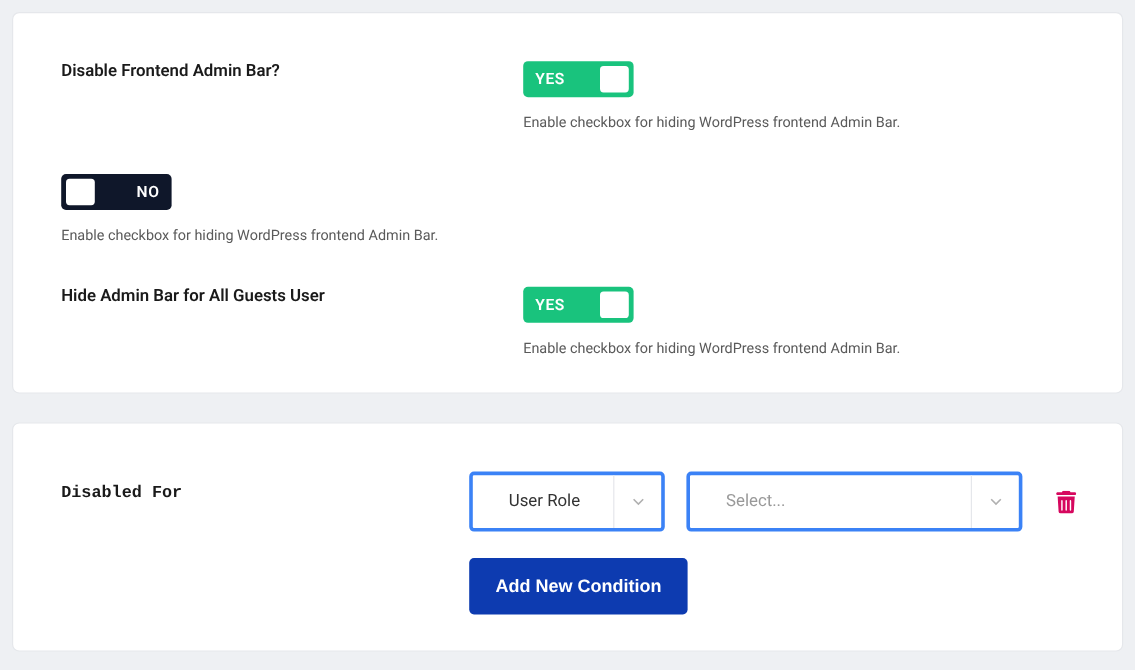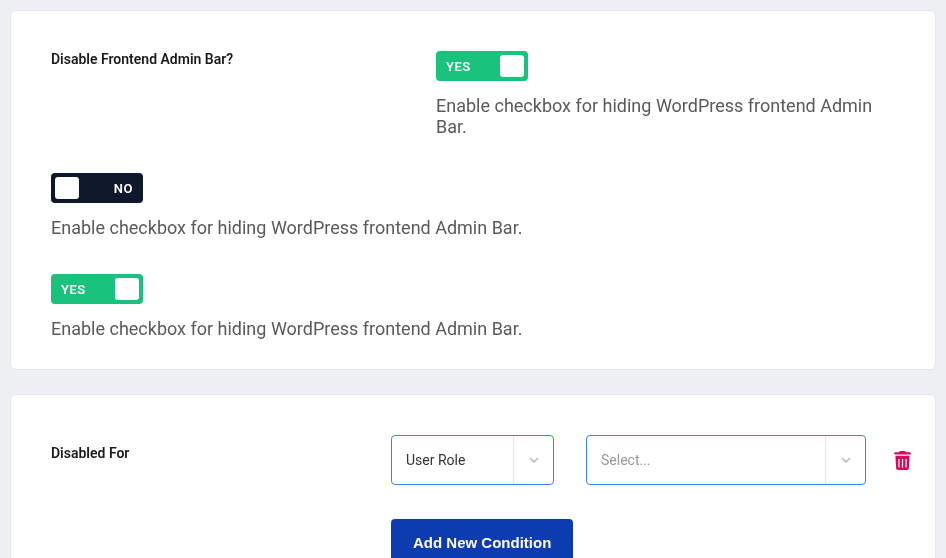--- a/index.html
+++ b/index.html
@@ -75,56 +75,57 @@
       right: 4px;
     }
     .toggle.off .toggle-knob {
       left: 4px;
     }
     .toggle-text {
       letter-spacing: 0.5px;
     }
     .helper-text {
       margin-top: 14px;
-      font-size: 18px;
+      font-size: 12px;
       color: #5a5a5a;
     }
     .condition-row {
       display: flex;
       align-items: flex-start;
     }
     .condition-label-col {
       width: 340px;
       flex-shrink: 0;
       padding-top: 10px;
+      font-family: Liberation Mono, monospace;
     }
     .condition-controls {
       flex: 1;
     }
     .selects-row {
       display: flex;
       align-items: center;
       gap: 18px;
       margin-bottom: 22px;
     }
     .select-box {
       display: flex;
       align-items: center;
-      border: 1px solid #3b82f6;
+      border: 3px solid #3b82f6;
       border-radius: 4px;
       height: 50px;
       background: #fff;
       cursor: pointer;
+      padding-left: 16px;
     }
     .select-box.sb1 {
       width: 163px;
     }
     .select-box.sb2 {
       width: 280px;
-      margin-left: 14px;
     }
     .select-value {
       flex: 1;
       padding: 0 14px;
       font-size: 14px;
       color: #333;
     }
     .select-value.placeholder {
       color: #999;
     }
@@ -157,21 +158,20 @@
     }
     .add-btn {
       background: #0d3bb0;
       color: #fff;
       border: none;
       border-radius: 4px;
       padding: 15px 22px;
       font-size: 15px;
       font-weight: 600;
       cursor: pointer;
-      margin-top: 12px;
     }
   </style>
 </head>
 <body>
 
 <div class="panel">
   <div class="panel-inner">
 
     <div class="setting-row">
       <div class="label-col">
@@ -190,20 +190,23 @@
       <div class="control-col">
         <div class="toggle off">
           <span class="toggle-knob"></span>
           <span class="toggle-text">NO</span>
         </div>
         <div class="helper-text">Enable checkbox for hiding WordPress frontend Admin Bar.</div>
       </div>
     </div>
 
     <div class="setting-row">
+      <div class="label-col">
+        <div class="setting-label">Hide Admin Bar for All Guests User</div>
+      </div>
       <div class="control-col">
         <div class="toggle on">
           <span class="toggle-text">YES</span>
           <span class="toggle-knob"></span>
         </div>
         <div class="helper-text">Enable checkbox for hiding WordPress frontend Admin Bar.</div>
       </div>
     </div>
 
   </div>

